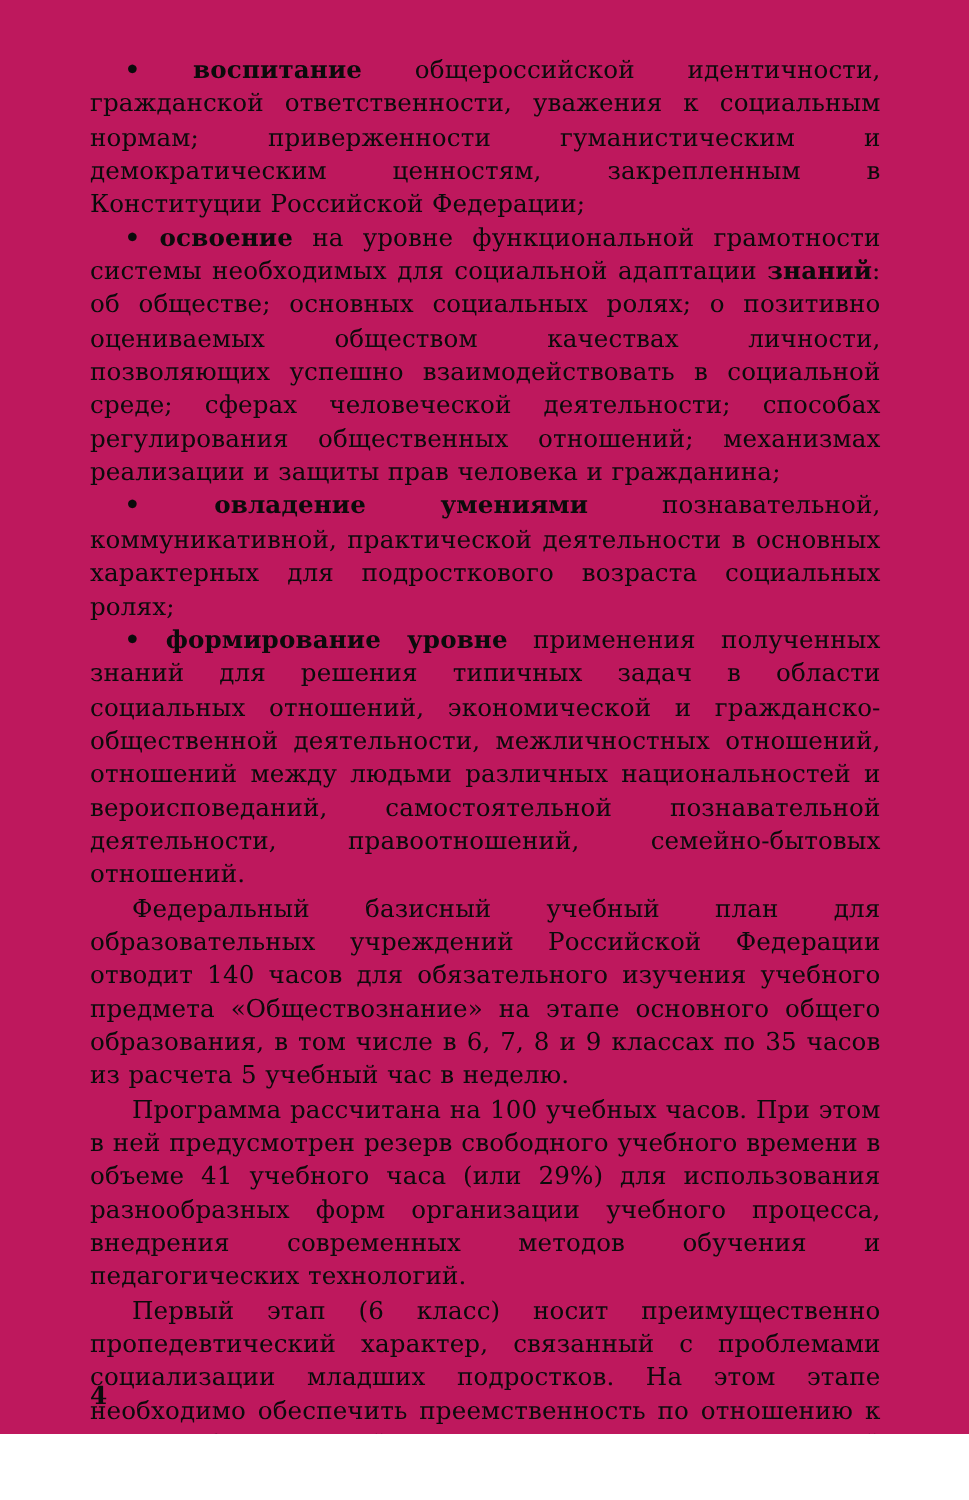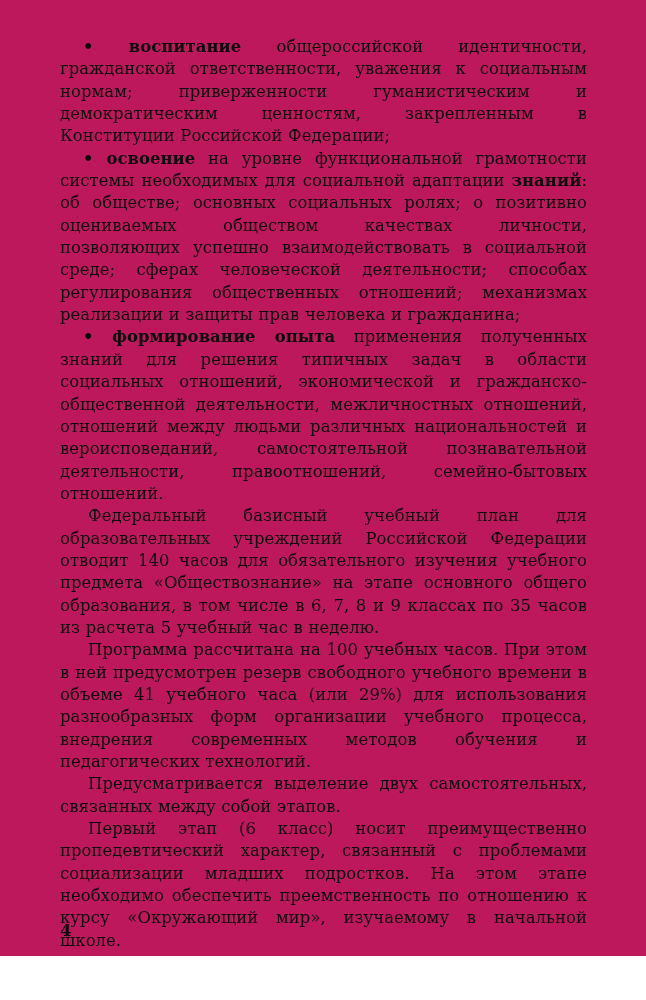--- a/index.html
+++ b/index.html
@@ -66,31 +66,34 @@
     <p class="para bullet">
       <span class="bullet-mark">•</span>
       <span class="lead">воспитание</span><span> общероссийской идентичности, гражданской ответственности, уважения к социальным нормам; приверженности гуманистическим и демократическим ценностям, закрепленным в Конституции Российской Федерации;</span>
     </p>
 
     <p class="para bullet">
       <span class="bullet-mark">•</span>
       <span class="lead">освоение</span><span> на уровне функциональной грамотности системы необходимых для социальной адаптации </span><span class="lead">знаний</span><span>: об обществе; основных социальных ролях; о позитивно оцениваемых обществом качествах личности, позволяющих успешно взаимодействовать в социальной среде; сферах человеческой деятельности; способах регулирования общественных отношений; механизмах реализации и защиты прав человека и гражданина;</span>
     </p>
 
+    <p class="para bullet">
+      <span class="bullet-mark">•</span>
+      <span class="lead">овладение умениями</span><span> познавательной, коммуникативной, практической деятельности в основных характерных для подросткового возраста социальных ролях;</span>
+    </p>
 
     <p class="para bullet">
       <span class="bullet-mark">•</span>
-      <span class="lead">формирование опыта</span><span> применения полученных знаний для решения типичных задач в области социальных отношений, экономической и гражданско-общественной деятельности, межличностных отношений, отношений между людьми различных национальностей и вероисповеданий, самостоятельной познавательной деятельности, правоотношений, семейно-бытовых отношений.</span>
+      <span class="lead">формирование уровне</span><span> применения полученных знаний для решения типичных задач в области социальных отношений, экономической и гражданско-общественной деятельности, межличностных отношений, отношений между людьми различных национальностей и вероисповеданий, самостоятельной познавательной деятельности, правоотношений, семейно-бытовых отношений.</span>
     </p>
 
     <p class="para indent">Федеральный базисный учебный план для образовательных учреждений Российской Федерации отводит 140 часов для обязательного изучения учебного предмета «Обществознание» на этапе основного общего образования, в том числе в 6, 7, 8 и 9 классах по 35 часов из расчета 5 учебный час в неделю.</p>
 
     <p class="para indent">Программа рассчитана на 100 учебных часов. При этом в ней предусмотрен резерв свободного учебного времени в объеме 41 учебного часа (или 29%) для использования разнообразных форм организации учебного процесса, внедрения современных методов обучения и педагогических технологий.</p>
 
-    <p class="para indent">Предусматривается выделение двух самостоятельных, связанных между собой этапов.</p>
 
     <p class="para indent">Первый этап (6 класс) носит преимущественно пропедевтический характер, связанный с проблемами социализации младших подростков. На этом этапе необходимо обеспечить преемственность по отношению к курсу «Окружающий мир», изучаемому в начальной школе.</p>
 
   </div>
 
   <div class="page-number">4</div>
 
 </div>
 
 </body></html>

